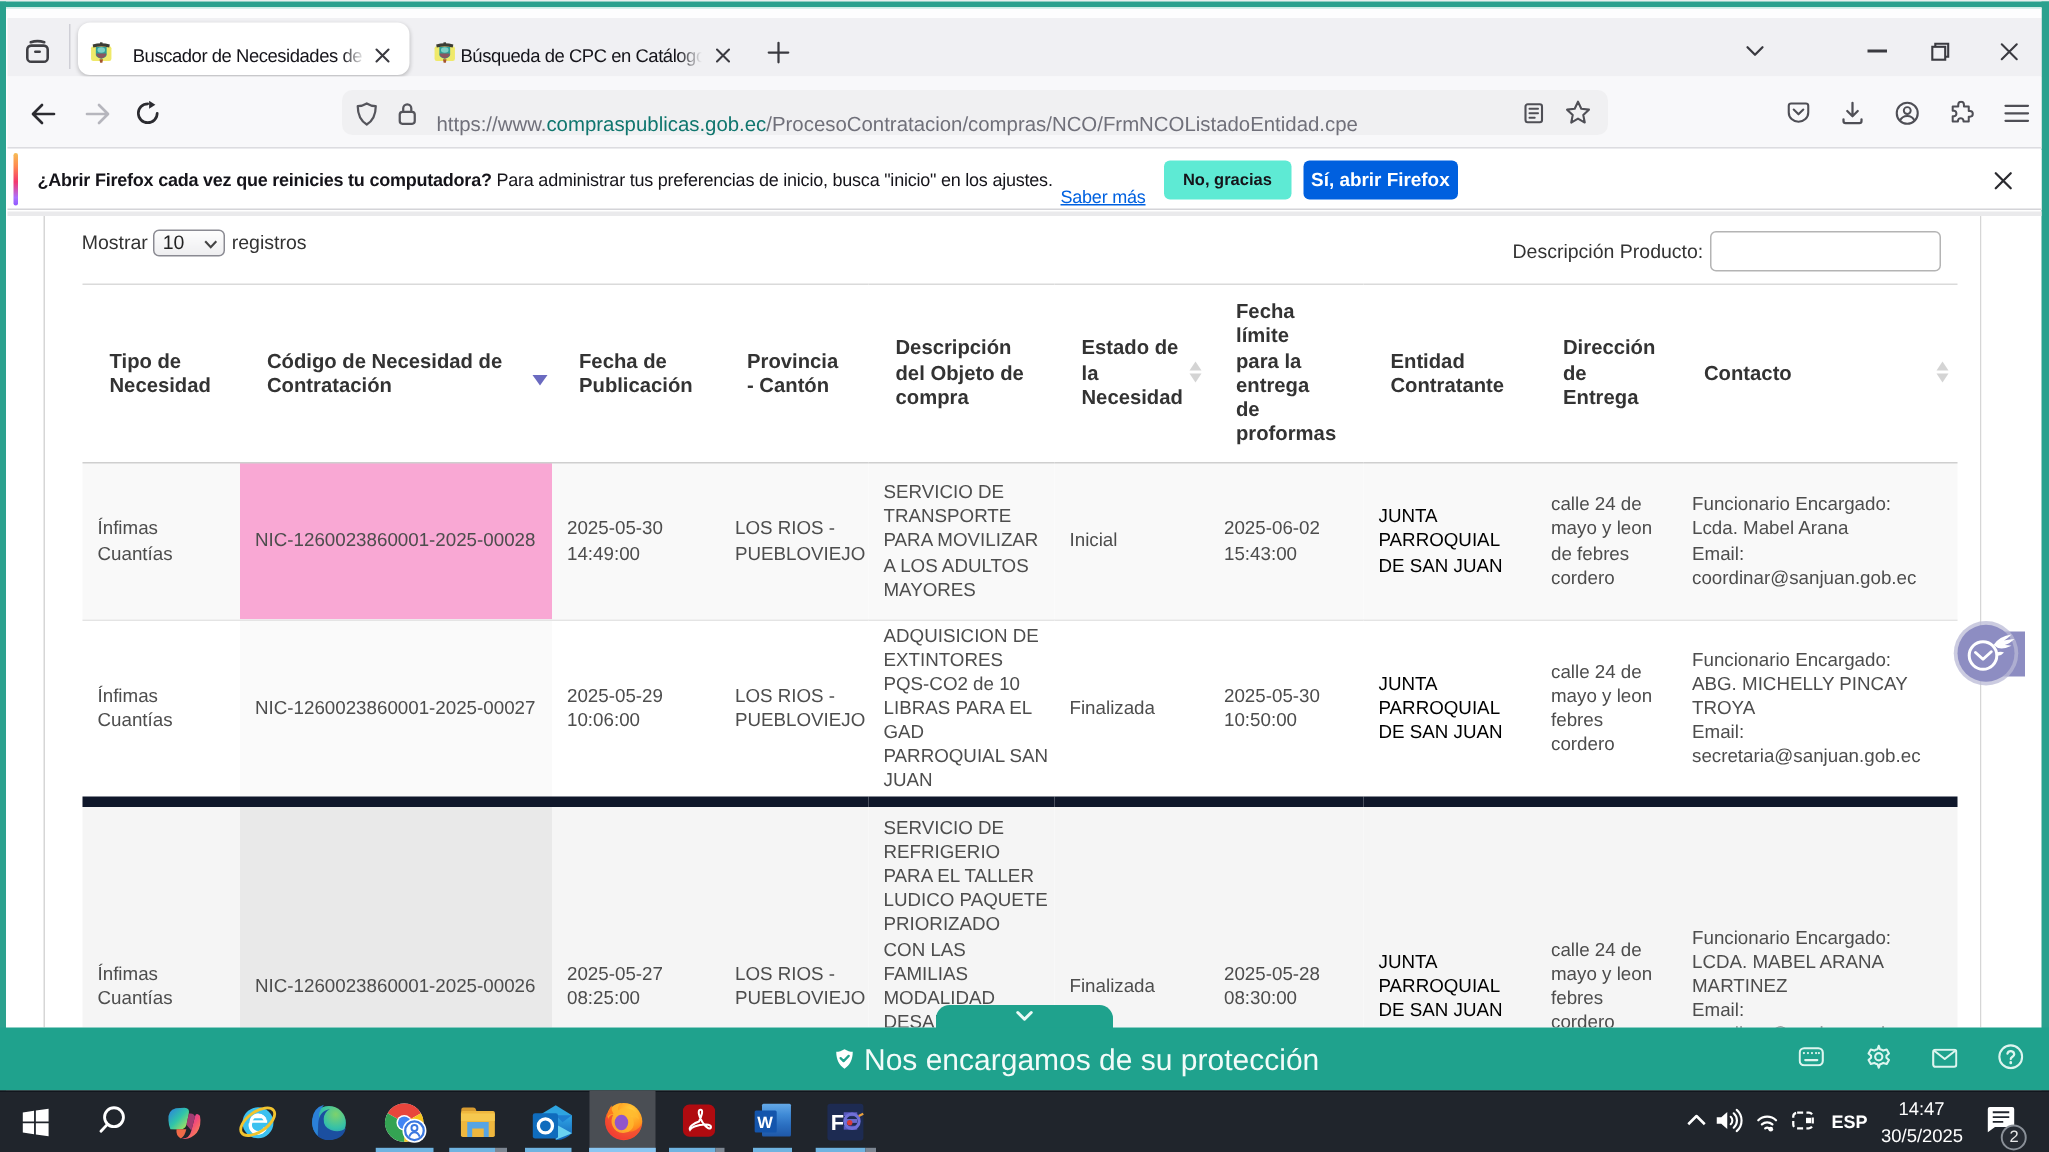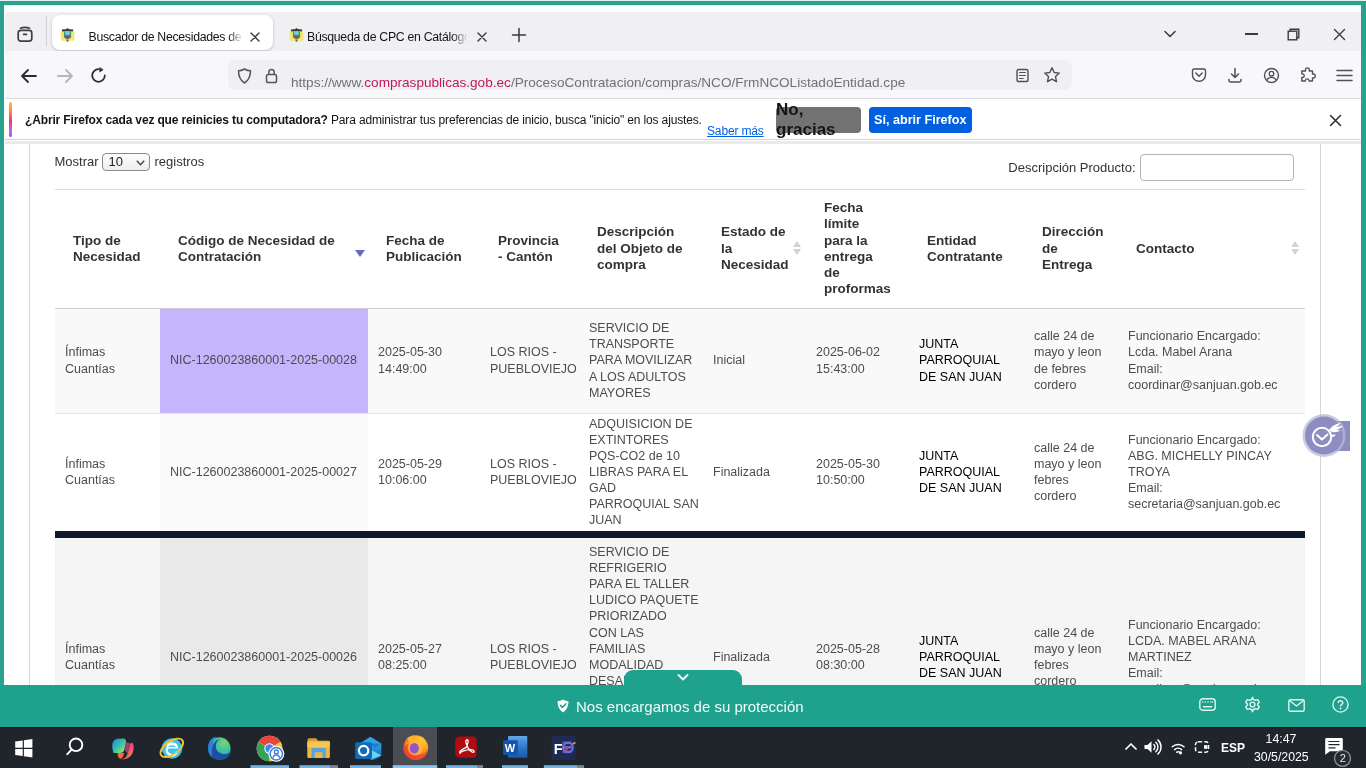--- a/index.html
+++ b/index.html
@@ -87,21 +87,21 @@
 </svg>
 
 <div class="abs" style="left:228px;top:60px;width:844px;height:30px;background:#f0f0f2;border-radius:7px;"></div>
 <svg class="abs" style="left:237px;top:68px" width="15" height="16" viewBox="0 0 15 16">
     <path d="M7.5 1 C9.5 2.2 11.5 2.8 13.5 2.8 C13.5 8.5 11.5 12.5 7.5 15 C3.5 12.5 1.5 8.5 1.5 2.8 C3.5 2.8 5.5 2.2 7.5 1 Z" fill="none" stroke="#55555c" stroke-width="1.5" stroke-linejoin="round"></path>
   </svg>
 <svg class="abs" style="left:265px;top:67.5px" width="13" height="16" viewBox="0 0 13 16">
   <rect x="1.5" y="6.5" width="10" height="8" rx="1.8" fill="none" stroke="#55555c" stroke-width="1.5"></rect>
   <path d="M3.8 6.5 L3.8 4.4 A2.7 2.9 0 0 1 9.2 4.4 L9.2 6.5" fill="none" stroke="#55555c" stroke-width="1.5"></path>
 </svg>
-<div class="abs" style="left:291px;top:60px;height:30px;display:flex;align-items:flex-end;font-size:13.6px;color:#70707a;white-space:nowrap;">https://www.<span style="color:#be185d;">compraspublicas.gob.ec</span>/ProcesoContratacion/compras/NCO/FrmNCOListadoEntidad.cpe</div>
+<div class="abs" style="left:291px;top:60px;height:30px;display:flex;align-items:flex-end;font-size:13.6px;color:#70707a;white-space:nowrap;">https://www.<span style="color:#0f766e;">compraspublicas.gob.ec</span>/ProcesoContratacion/compras/NCO/FrmNCOListadoEntidad.cpe</div>
 <svg class="abs" style="left:1015px;top:68px" width="15" height="15" viewBox="0 0 15 15">
   <rect x="2" y="1.5" width="11" height="12" rx="1.5" fill="none" stroke="#4f4f56" stroke-width="1.4"></rect>
   <path d="M4.6 4.5 L10.4 4.5 M4.6 7.5 L10.4 7.5 M4.6 10.5 L8.2 10.5" stroke="#4f4f56" stroke-width="1.2" stroke-linecap="round"></path>
 </svg>
 <svg class="abs" style="left:1043px;top:66px" width="18" height="18" viewBox="0 0 18 18">
     <path d="M9 1.8 L11.2 6.5 L16.3 7.1 L12.5 10.6 L13.5 15.7 L9 13.1 L4.5 15.7 L5.5 10.6 L1.7 7.1 L6.8 6.5 Z" fill="none" stroke="#4f4f56" stroke-width="1.4" stroke-linejoin="round"></path>
   </svg>
 
 <svg class="abs" style="left:1191px;top:68px" width="16" height="15" viewBox="0 0 16 15">
     <path d="M1.5 2.5 A 1.6 1.6 0 0 1 3.1 1 L12.9 1 A 1.6 1.6 0 0 1 14.5 2.5 L14.5 7 A 6.5 6.2 0 0 1 1.5 7 Z" fill="none" stroke="#4f4f56" stroke-width="1.4"></path>
@@ -120,21 +120,21 @@
     <path d="M6.5 2.8 A1.9 1.9 0 0 1 10.3 2.8 L10.3 4 L13.5 4 L13.5 7 L14.3 7 A1.9 1.9 0 0 1 14.3 10.8 L13.5 10.8 L13.5 14 L10 14 L10 13.3 A1.9 1.9 0 0 0 6.3 13.3 L6.3 14 L2.8 14 L2.8 10.5 L3.8 10.5 A1.9 1.9 0 0 0 3.8 6.8 L2.8 6.8 L2.8 4 L6.5 4 Z" fill="none" stroke="#4f4f56" stroke-width="1.35" stroke-linejoin="round"></path>
   </svg>
 <svg class="abs" style="left:1336px;top:69px" width="17" height="13" viewBox="0 0 17 13">
     <path d="M1 1.5 L16 1.5 M1 6.5 L16 6.5 M1 11.5 L16 11.5" stroke="#4f4f56" stroke-width="1.5" stroke-linecap="round"></path>
   </svg>
 
 <div id="notifbar" class="abs" style="left:4.5px;top:99.5px;width:1356.5px;height:40px;background:#ffffff;border-bottom:1px solid #d4d4d8;"></div>
 <div class="abs" style="left:8.5px;top:102px;width:3px;height:35px;border-radius:2px;background:linear-gradient(180deg,#f5bd56,#ff8a50 25%,#f4376d 55%,#ab71ff 85%,#9059ff);"></div>
 <div class="abs" style="left:25px;top:112.5px;height:15px;font-size:12px;letter-spacing:-0.15px;line-height:15px;color:#15141a;white-space:nowrap;"><b>¿Abrir Firefox cada vez que reinicies tu computadora?</b> Para administrar tus preferencias de inicio, busca "inicio" en los ajustes.</div>
 <div class="abs" style="left:707px;top:124px;height:15px;font-size:12px;letter-spacing:-0.15px;line-height:15px;color:#0061e0;text-decoration:underline;white-space:nowrap;">Saber más</div>
-<div class="abs" style="left:776px;top:106.5px;width:84.5px;height:26.5px;background:#737373;border-radius:4px;font-size:17px;font-weight:bold;color:#15141a;display:flex;align-items:center;justify-content:center;">No, gracias</div>
+<div class="abs" style="left:776px;top:106.5px;width:84.5px;height:26.5px;background:#5eead4;border-radius:4px;font-size:11px;font-weight:bold;color:#15141a;display:flex;align-items:center;justify-content:center;">No, gracias</div>
 <div class="abs" style="left:869px;top:106.5px;width:102.5px;height:26.5px;background:#0060df;border-radius:4px;font-size:12.6px;font-weight:bold;color:#fff;display:flex;align-items:center;justify-content:center;">Sí, abrir Firefox</div>
 <svg class="abs" style="left:1329px;top:113.5px" width="13" height="13" viewBox="0 0 13 13">
     <path d="M1.5 1.5 L11.5 11.5 M11.5 1.5 L1.5 11.5" stroke="#2b2b30" stroke-width="1.5" stroke-linecap="round"></path>
   </svg>
 <div class="abs" style="left:4.5px;top:140.5px;width:1356.5px;height:3px;background:#eaeaec;"></div>
 
 <div id="content" class="abs" style="left:4.5px;top:143.5px;width:1316px;height:541.5px;background:#fff;overflow:hidden;">
 
   <div class="abs" style="left:24.5px;top:0;width:1px;height:541.5px;background:#d6d6d6;"></div>
   <div class="abs" style="left:1315.5px;top:0;width:1px;height:541.5px;background:#d6d6d6;"></div>
@@ -232,21 +232,21 @@
       <path d="M0.8 2.2 L4.5 6.2 L8.2 2.2" fill="none" stroke="#505050" stroke-width="1.6"></path>
     </svg>
   <div class="abs" style="left:1339.5px;top:93.5px;width:17px;height:121px;background:#c2c2c2;"></div>
 </div>
 <style>
   th.h { font-size:13.5px; line-height:16.2px; color:#333; text-align:left; vertical-align:middle; padding:0 14px 0 18px; font-weight:bold; border-bottom:1px solid #cfcfcf; white-space:nowrap; }
   td { font-size:12.5px; line-height:16.1px; color:#4d4d4d; vertical-align:middle; padding:0 10px; white-space:nowrap; }
   tr.r1 { background:#f9f9f9; } tr.r1 td { border-bottom:1px solid #e4e4e4; }
   tr.r2 { background:#ffffff; } tr.r2 td { border-bottom:7px solid #0f172a; }
   tr.r3 { background:#f5f5f5; }
-  td.sorted1 { background:#c4b5fd; }
+  td.sorted1 { background:#f9a8d4; }
   td.sorted2 { background:#fafafa; }
   td.sorted3 { background:#e9e9e9; }
   a.lk { color:#000000; }
 </style>
 
 <div id="badge" class="abs" style="left:1300px;top:411px;width:52px;height:48px;">
   <svg width="52" height="48" viewBox="0 0 52 48">
     <rect x="24" y="10" width="26" height="30" fill="#8d8dc2"></rect>
     <circle cx="24" cy="24.5" r="21.5" fill="#b9b9d6" opacity="0.75"></circle>
     <circle cx="24" cy="24.5" r="19" fill="#8d8dc2"></circle>
@@ -259,21 +259,21 @@
 
 <div id="greentab" class="abs" style="left:623.5px;top:669.5px;width:118.5px;height:18px;background:#1fa28d;border-radius:9px 9px 0 0;"></div>
 <svg class="abs" style="left:676px;top:673px" width="14" height="9" viewBox="0 0 14 9">
     <path d="M2.5 2 L7 6.5 L11.5 2" fill="none" stroke="#eafaf6" stroke-width="2" stroke-linecap="round" stroke-linejoin="round"></path>
   </svg>
 <div id="greenbar" class="abs" style="left:0;top:685px;width:1366px;height:42px;background:#1fa28d;">
   <svg class="abs" style="left:557px;top:14px" width="12" height="14" viewBox="0 0 12 14">
     <path d="M6 0.5 C7.8 1.6 9.8 2.2 11.5 2.2 C11.5 7.5 9.5 11.3 6 13.5 C2.5 11.3 0.5 7.5 0.5 2.2 C2.2 2.2 4.2 1.6 6 0.5 Z" fill="#fff"></path>
     <path d="M3.4 6.4 L5.4 8.4 L8.8 4.9" fill="none" stroke="#1fa28d" stroke-width="1.5" stroke-linecap="round" stroke-linejoin="round"></path>
   </svg>
-  <div class="abs" style="left:576px;top:11.5px;font-size:15px;line-height:20px;color:#f2fbf9;">Nos encargamos de su protección</div>
+  <div class="abs" style="left:576px;top:11.5px;font-size:20px;line-height:20px;color:#f2fbf9;">Nos encargamos de su protección</div>
   <svg class="abs" style="left:1199px;top:13px" width="17" height="13" viewBox="0 0 17 13">
     <rect x="0.8" y="0.8" width="15.4" height="11.4" rx="3" fill="none" stroke="#ddf5ef" stroke-width="1.4"></rect>
     <path d="M3.6 4 L3.6 4.01 M6.3 4 L6.3 4.01 M9 4 L9 4.01 M11.7 4 L11.7 4.01 M13.6 4 L13.6 4.01 M4.5 8.7 L12.5 8.7" stroke="#ddf5ef" stroke-width="1.5" stroke-linecap="round"></path>
   </svg>
   <svg class="abs" style="left:1244px;top:11px" width="17" height="17" viewBox="0 0 17 17">
     <circle cx="8.5" cy="8.5" r="2.4" fill="none" stroke="#ddf5ef" stroke-width="1.4"></circle>
     <path d="M8.5 1.2 L9.3 3.5 A5.2 5.2 0 0 1 11.5 4.4 L13.8 3.7 L15.3 6.3 L13.6 7.9 A5.2 5.2 0 0 1 13.6 9.1 L15.3 10.7 L13.8 13.3 L11.5 12.6 A5.2 5.2 0 0 1 9.3 13.5 L8.5 15.8 L7.7 13.5 A5.2 5.2 0 0 1 5.5 12.6 L3.2 13.3 L1.7 10.7 L3.4 9.1 A5.2 5.2 0 0 1 3.4 7.9 L1.7 6.3 L3.2 3.7 L5.5 4.4 A5.2 5.2 0 0 1 7.7 3.5 Z" fill="none" stroke="#ddf5ef" stroke-width="1.4" stroke-linejoin="round"></path>
   </svg>
   <svg class="abs" style="left:1288px;top:14px" width="17" height="13" viewBox="0 0 17 13">
     <rect x="0.8" y="0.8" width="15.4" height="11.4" rx="1.5" fill="none" stroke="#ddf5ef" stroke-width="1.4"></rect>

